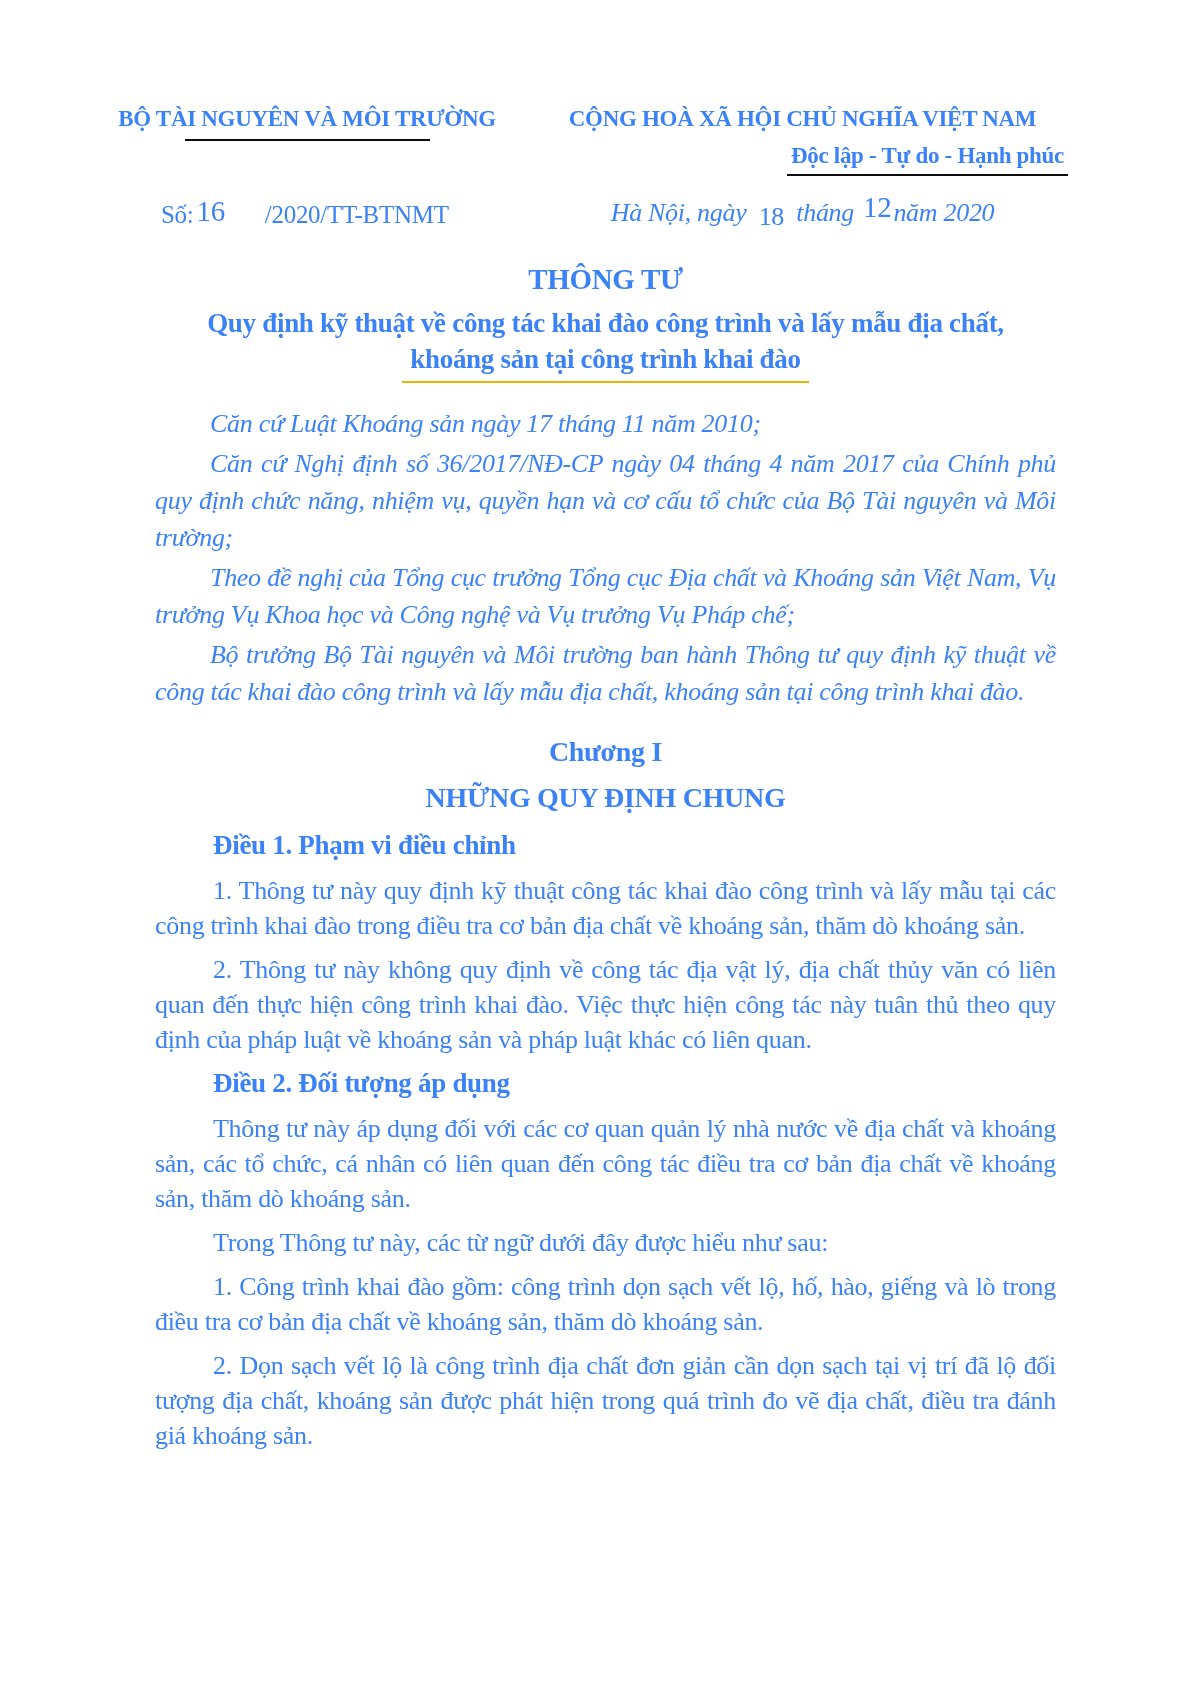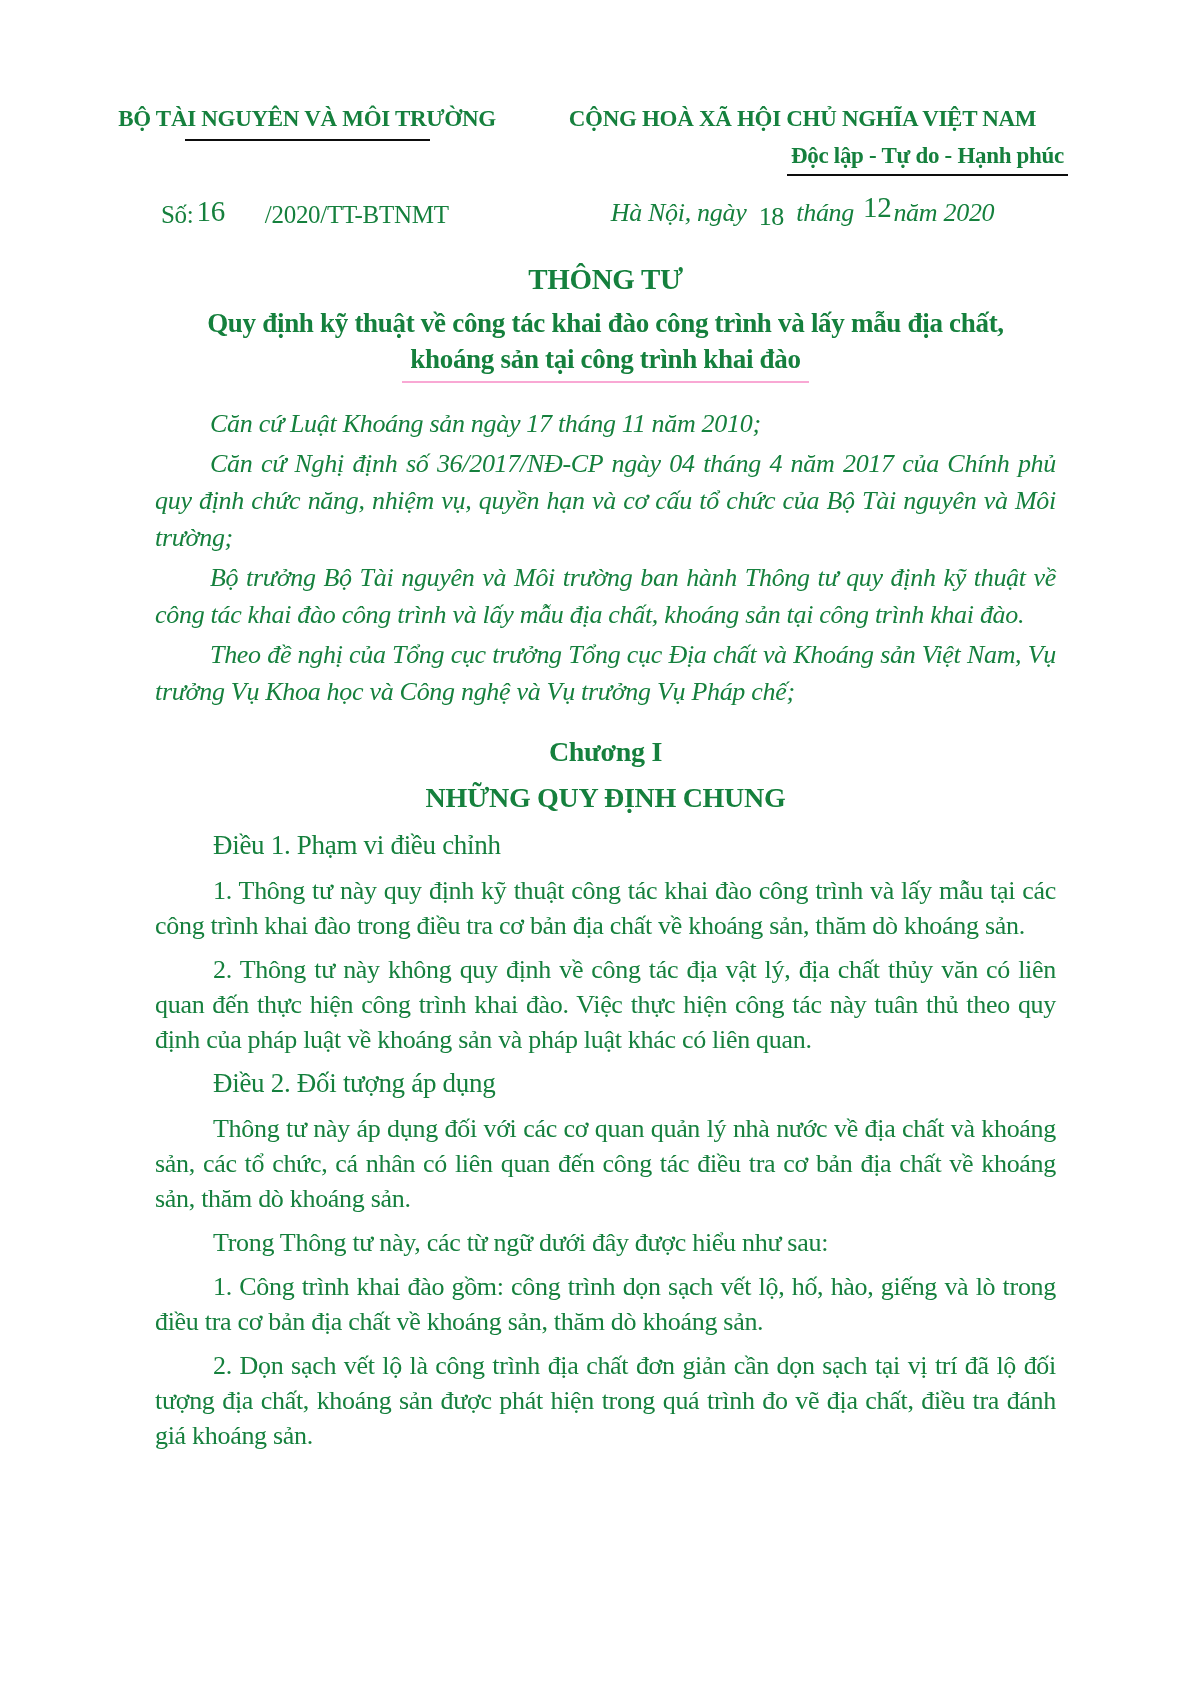--- a/index.html
+++ b/index.html
@@ -7,21 +7,21 @@
     padding: 0;
     background: #ffffff;
   }
   .page {
     position: relative;
     width: 1191px;
     height: 1684px;
     box-sizing: border-box;
     padding: 104px 135px 0 155px;
     background: #ffffff;
-    color: #15803d;
+    color: #3b82f6;
     font-family: "Liberation Serif", "DejaVu Serif", serif;
     letter-spacing: -0.3px;
     overflow: hidden;
   }
 
   
   .header {
     display: flex;
     margin-left: -52px;
     margin-right: -12px;
@@ -103,21 +103,21 @@
   .doc-title {
     margin-top: 8px;
     text-align: center;
     font-weight: bold;
     font-size: 27px;
     line-height: 36px;
   }
   .doc-title .l1 { white-space: nowrap; }
   .doc-title .l2 {
     display: inline-block;
-    border-bottom: 2px solid #f9a8d4;
+    border-bottom: 2px solid #eab308;
     padding: 0 8px 4px;
     white-space: nowrap;
   }
 
   
   .preamble { margin-top: 22px; }
   .preamble p {
     margin: 0 0 3px 0;
     font-style: italic;
     font-size: 26px;
@@ -130,21 +130,21 @@
     margin-bottom: 13px;
     text-align: center;
     font-weight: bold;
   }
   .chapter-number { font-size: 28px; line-height: 35px; margin-bottom: 11px; }
   .chapter-title  { font-size: 28px; line-height: 35px; }
 
   .article-heading {
     margin: 3px 0 10px 0;
     padding-left: 58px;
-    font-weight: normal;
+    font-weight: bold;
     font-size: 27px;
     line-height: 35px;
   }
   .para {
     margin: 0 0 9px 0;
     font-size: 26px;
     line-height: 35px;
     text-indent: 58px;
     text-align: justify;
   }
@@ -178,22 +178,22 @@
   <div class="doc-type">THÔNG TƯ</div>
 
   <div class="doc-title">
     <div class="l1">Quy định kỹ thuật về công tác khai đào công trình và lấy mẫu địa chất,</div>
     <div><span class="l2">khoáng sản tại công trình khai đào</span></div>
   </div>
 
   <div class="preamble">
     <p>Căn cứ Luật Khoáng sản ngày 17 tháng 11 năm 2010;</p>
     <p>Căn cứ Nghị định số 36/2017/NĐ-CP ngày 04 tháng 4 năm 2017 của Chính phủ quy định chức năng, nhiệm vụ, quyền hạn và cơ cấu tổ chức của Bộ Tài nguyên và Môi trường;</p>
+    <p>Theo đề nghị của Tổng cục trưởng Tổng cục Địa chất và Khoáng sản Việt Nam, Vụ trưởng Vụ Khoa học và Công nghệ và Vụ trưởng Vụ Pháp chế;</p>
     <p>Bộ trưởng Bộ Tài nguyên và Môi trường ban hành Thông tư quy định kỹ thuật về công tác khai đào công trình và lấy mẫu địa chất, khoáng sản tại công trình khai đào.</p>
-    <p>Theo đề nghị của Tổng cục trưởng Tổng cục Địa chất và Khoáng sản Việt Nam, Vụ trưởng Vụ Khoa học và Công nghệ và Vụ trưởng Vụ Pháp chế;</p>
   </div>
 
   <div class="chapter">
     <div class="chapter-number">Chương I</div>
     <div class="chapter-title">NHỮNG QUY ĐỊNH CHUNG</div>
   </div>
 
   <div>
     <p class="article-heading">Điều 1. Phạm vi điều chỉnh</p>
     <p class="para">1. Thông tư này quy định kỹ thuật công tác khai đào công trình và lấy mẫu tại các công trình khai đào trong điều tra cơ bản địa chất về khoáng sản, thăm dò khoáng sản.</p>

